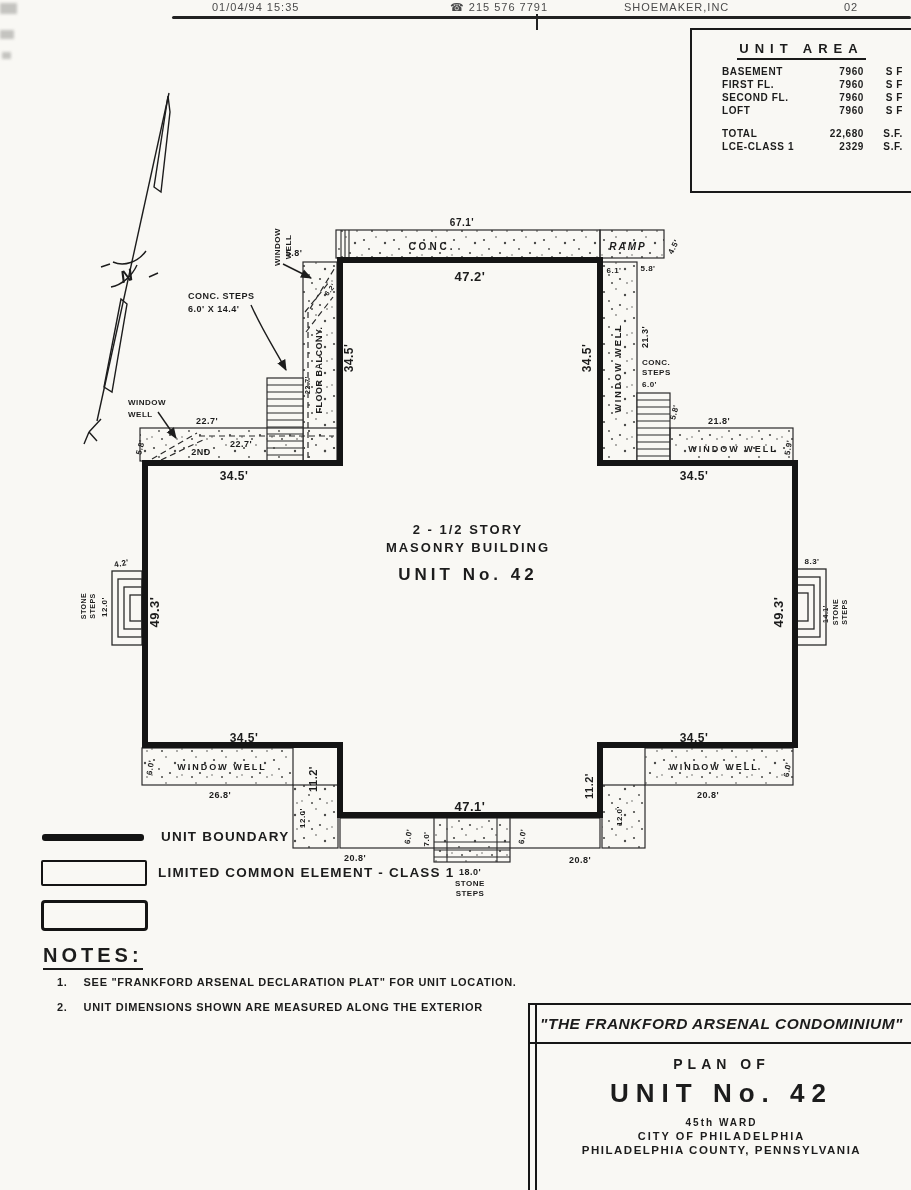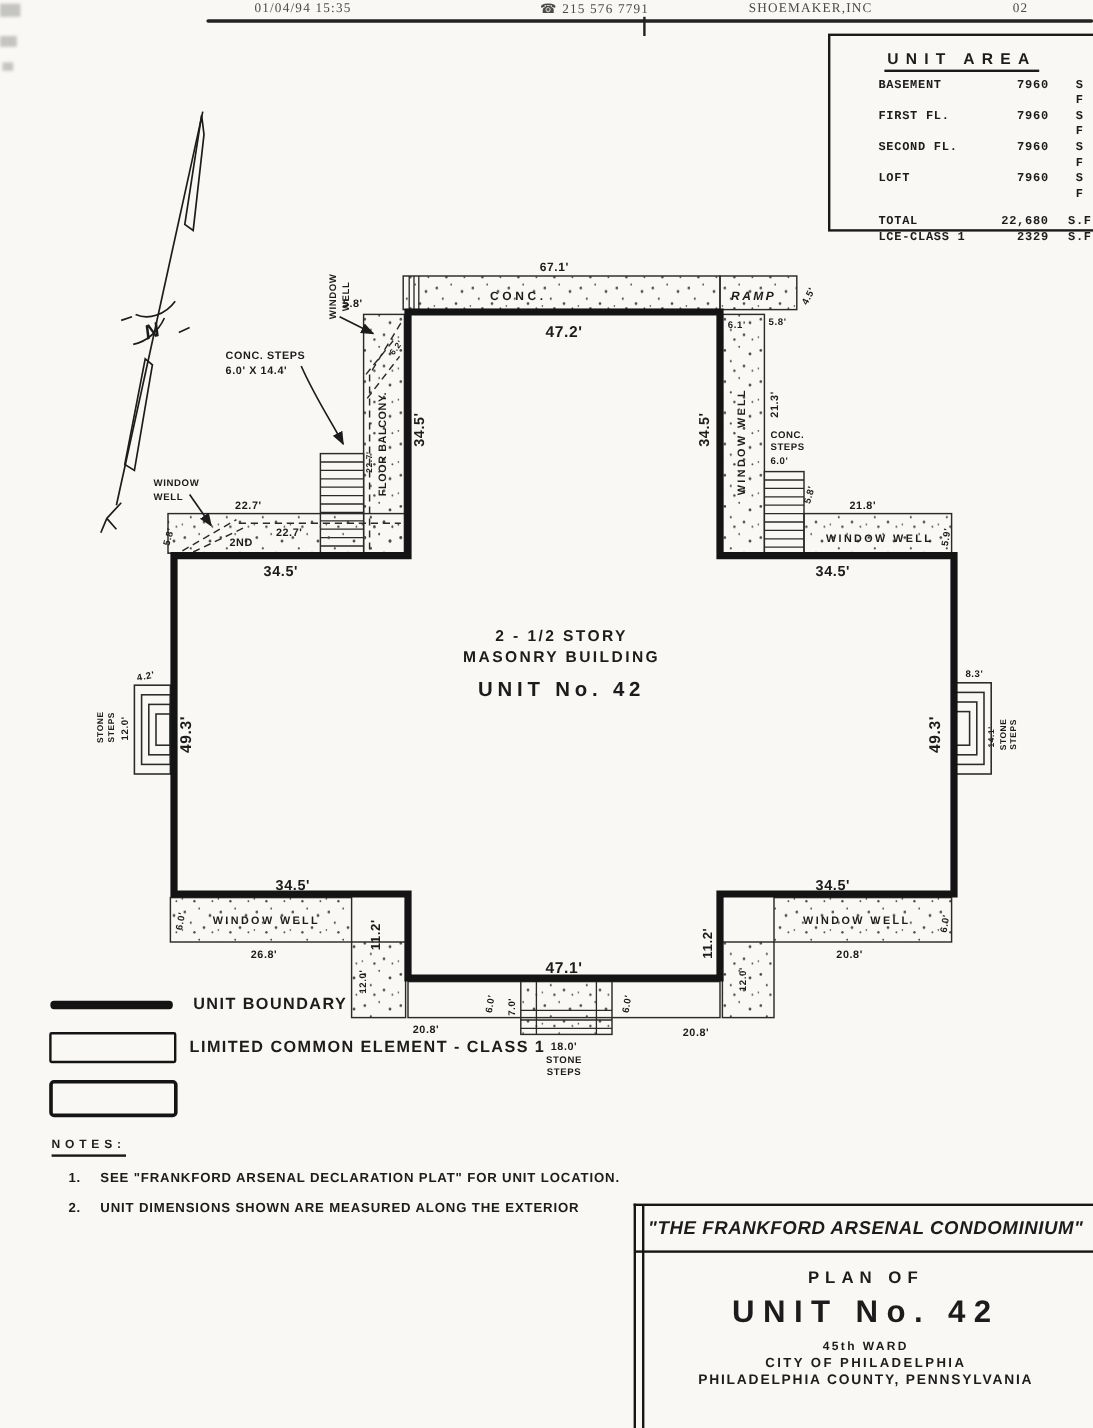--- a/index.html
+++ b/index.html
@@ -1,39 +1,39 @@
 <!DOCTYPE html>
 <html><head>
 <meta charset="utf-8">
 <style>
   html,body{margin:0;padding:0;background:#e9e9e7;}
   #page{position:relative;width:911px;height:1190px;background:#f9f8f4;overflow:hidden;
         font-family:"Liberation Sans",sans-serif;color:#1c1c1c;}
   .abs{position:absolute;}
   
-  .fax{font-family:Liberation Serif, serif;font-size:11px;color:#4a4a4a;letter-spacing:1px;white-space:nowrap;text-align:right;}
+  .fax{font-family:Liberation Sans, sans-serif;font-size:11px;color:#4a4a4a;letter-spacing:1px;white-space:nowrap;text-align:right;}
   .fax-rule{background:#222;height:3px;border-radius:2px;}
   .smudge{background:#9a9a96;filter:blur(1.5px);opacity:.55;}
   
   #unit-area{left:690px;top:28px;width:219px;height:161px;border:2px solid #1a1a1a;}
   #unit-area .ttl{margin-top:11px;text-align:center;font-weight:700;font-size:13px;letter-spacing:6px;}
   #unit-area .ttl span{border-bottom:2px solid #1a1a1a;padding:0 2px 2px 2px;}
-  .ua-rows{margin-top:9px;padding-left:40px;padding-right:8px;font-family:Liberation Mono, monospace;}
+  .ua-rows{margin-top:9px;padding-left:30px;padding-right:8px;}
   .ua-row{display:grid;grid-template-columns:100px 48px 1fr;font-size:10px;font-weight:700;
           letter-spacing:.6px;line-height:13px;}
   .ua-row .v{text-align:right;padding-right:6px;}
   .ua-row .u{padding-left:10px;text-align:right;}
   .ua-gap{height:10px;}
   
   .lgd-line{background:#141414;border-radius:3px;}
   .lgd-box1{border:2px solid #141414;border-radius:2px;}
   .lgd-box2{border:3.5px solid #141414;border-radius:4px;}
   .lgd-txt{font-size:13.5px;font-weight:700;letter-spacing:1.2px;white-space:nowrap;}
   
-  #notes-title{font-size:10px;font-weight:700;letter-spacing:4px;border-bottom:2px solid #1a1a1a;padding-bottom:2px;}
+  #notes-title{font-size:20px;font-weight:700;letter-spacing:4px;border-bottom:2px solid #1a1a1a;padding-bottom:2px;}
   .note{font-size:11px;font-weight:700;letter-spacing:.7px;line-height:14px;white-space:nowrap;display:flex;gap:16px;}
   
   #title-block{left:528px;top:1003px;width:383px;height:187px;border-top:2.5px solid #161616;border-left:2.5px solid #161616;}
   #title-block .innerline{position:absolute;left:5px;top:0;bottom:0;width:1.5px;background:#161616;}
   #tb-name{height:37px;line-height:37px;border-bottom:2.5px solid #161616;text-align:center;
            font-style:italic;font-weight:700;font-size:15.5px;letter-spacing:.5px;white-space:nowrap;}
   #tb-planof{margin-top:12px;text-align:center;font-weight:700;font-size:14px;letter-spacing:5px;}
   #tb-unit{margin-top:6px;text-align:center;font-weight:700;font-size:26px;letter-spacing:7px;white-space:nowrap;}
   #tb-ward{margin-top:8px;text-align:center;font-weight:700;font-size:10px;letter-spacing:2px;}
   #tb-city{margin-top:2px;text-align:center;font-weight:700;font-size:11px;letter-spacing:2px;}

